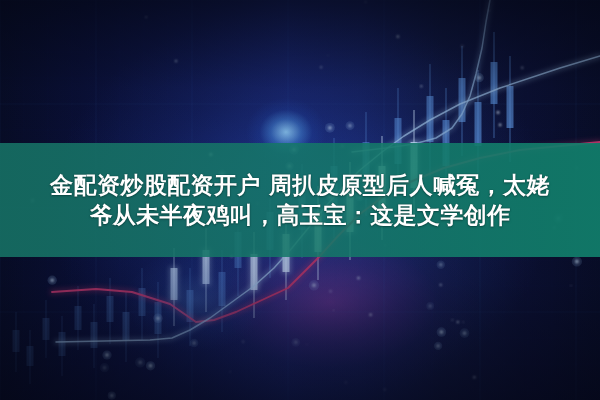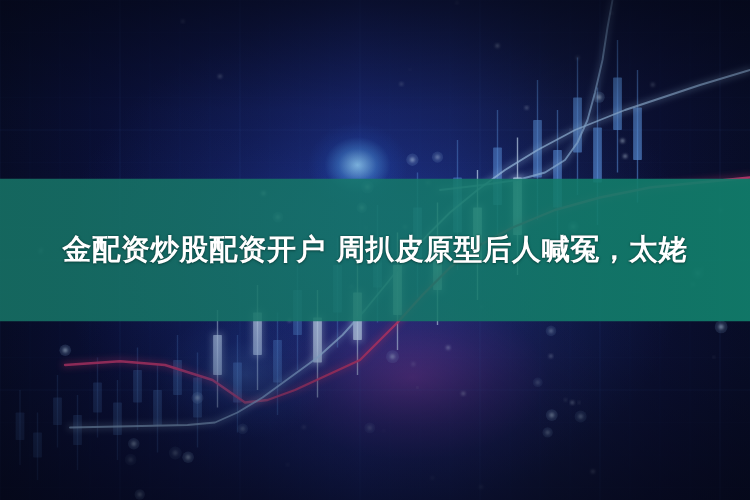--- a/index.html
+++ b/index.html
@@ -354,15 +354,16 @@
       <circle cx="230.2" cy="371.8" r="0.74" fill="#dceeff" opacity="0.30" filter="url(#softs)"></circle>
       <circle cx="324.0" cy="181.6" r="1.31" fill="#dceeff" opacity="0.32" filter="url(#softs)"></circle>
     </svg>
 
   <div class="layer" id="glow-blue2"></div>
   <div class="layer" id="glow-blue"></div>
   <div class="layer" id="bg-vert"></div>
 
   <div id="banner">
     <div class="line">金配资炒股配资开户 周扒皮原型后人喊冤，太姥</div>
+    <div class="line">爷从未半夜鸡叫，高玉宝：这是文学创作</div>
   </div>
 
 </div>
 
 </body></html>

